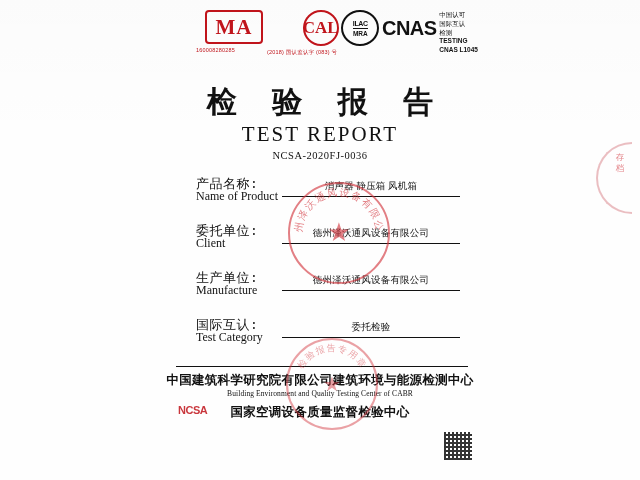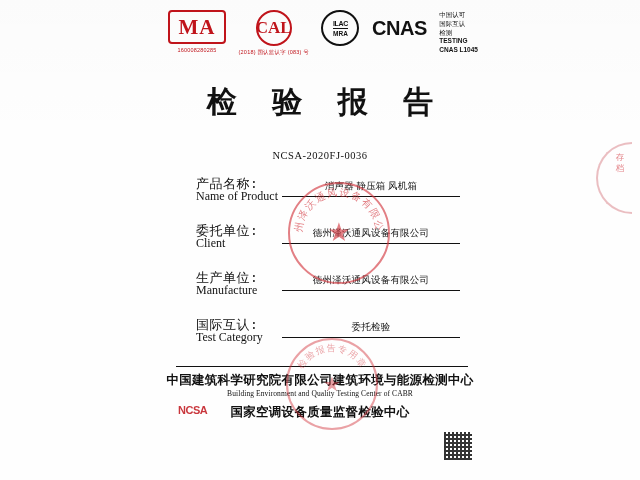--- a/index.html
+++ b/index.html
@@ -35,20 +35,21 @@
   .logo-block {
     display: flex;
     flex-direction: column;
     align-items: center;
   }
   .logo-mark {
     position: relative;
     display: flex;
     align-items: center;
     justify-content: center;
+    margin-left: 37px;
   }
 
   
   .ma-mark {
     width: 58px;
     height: 34px;
     border: 2.5px solid #c0141b;
     border-radius: 4px;
     color: #c0141b;
     font-family: "Liberation Serif", serif;
@@ -409,20 +410,21 @@
     <div class="cnas-text">
       <div>中国认可</div>
       <div>国际互认</div>
       <div>检测</div>
       <div class="b">TESTING</div>
       <div class="b">CNAS L1045</div>
     </div>
   </div>
 
   <div class="title-cn">检 验 报 告</div>
+  <div class="title-en">TEST REPORT</div>
   <div class="report-no">NCSA-2020FJ-0036</div>
 
   <div class="fields">
 
     <div class="field-row">
       <div class="field-label">
         <div class="label-cn">产品名称:</div>
         <div class="label-en">Name of Product</div>
       </div>
       <div class="field-value">消声器 静压箱 风机箱</div>

